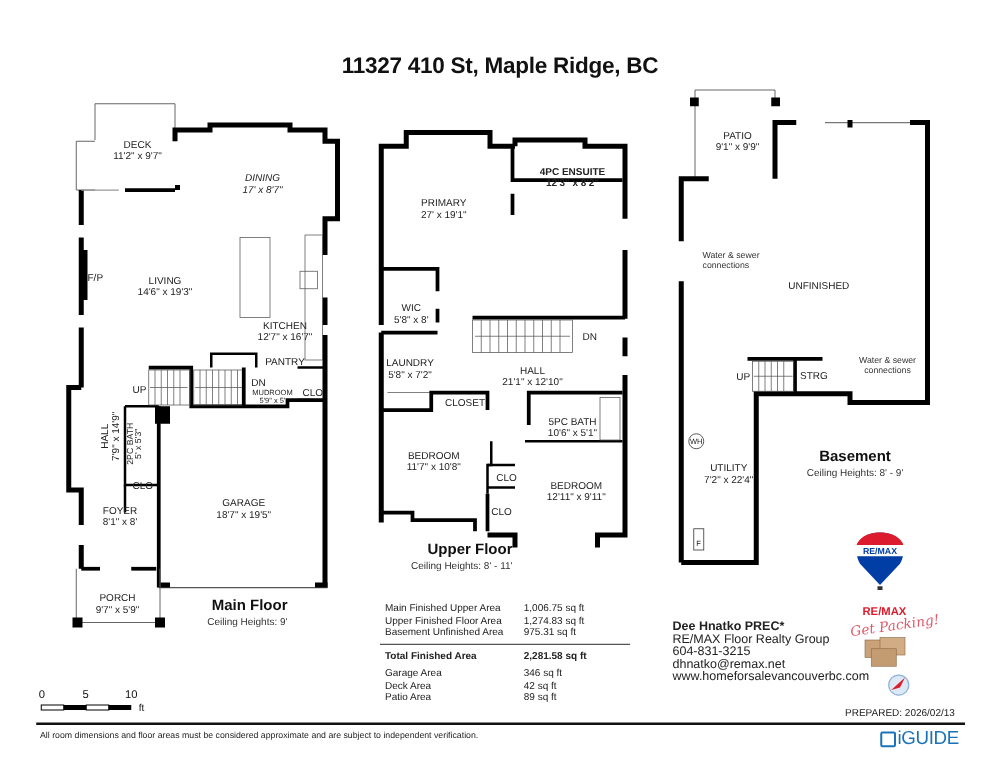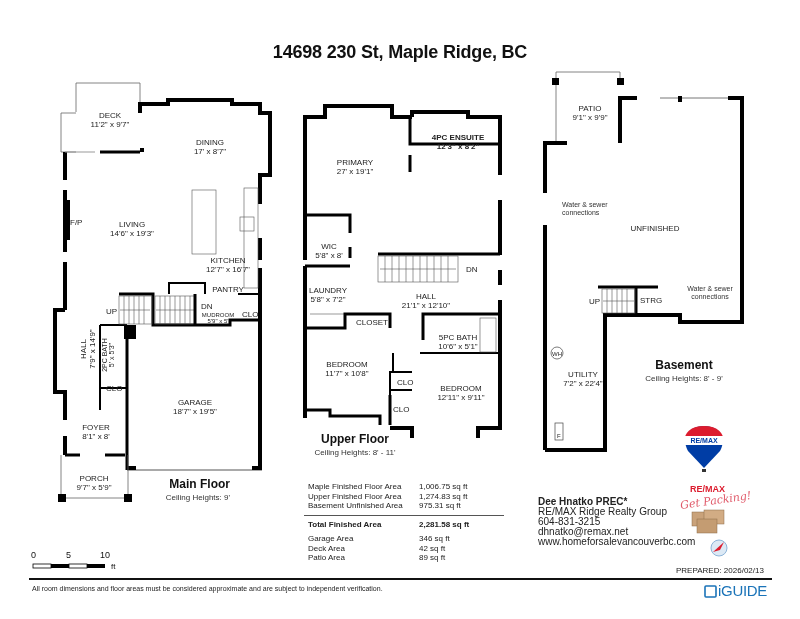--- a/index.html
+++ b/index.html
@@ -22,21 +22,21 @@
   .agent{position:absolute;left:538px;top:497px;font-size:10px;line-height:10px;color:#222;}
   .agent .nm{font-weight:bold;}
   .prepared{position:absolute;left:676px;top:566px;font-size:8px;color:#222;text-align:right;}
   .rule{position:absolute;left:29px;width:743px;height:2px;background:#111;top:578px;}
   .disclaimer{position:absolute;left:32px;top:585px;font-size:7px;color:#222;}
   .iguide{position:absolute;left:703px;top:582px;font-size:15px;color:#1a73b8;font-weight:normal;letter-spacing:-0.3px;}
 </style>
 </head>
 <body>
 
-<div class="abs title">14698 230 St, Maple Ridge, BC</div>
+<div class="abs title">11327 410 St, Maple Ridge, BC</div>
 
 <svg class="plan" width="800" height="619">
   <g fill="none" stroke="#000">
 
     <polyline points="76,112 76,83 140,83 140,113" stroke-width="0.8" stroke="#666"></polyline>
     <polyline points="61,113 61,152 76,152" stroke-width="0.8" stroke="#666"></polyline>
     <line x1="61" y1="113" x2="76" y2="113" stroke-width="0.8" stroke="#666"></line>
 
     <polyline points="140,113 140,104 168,104 168,100 232,100 232,104 260,104 260,113 270,113 270,175 260,175 260,188" stroke-width="4"></polyline>
     <line x1="140" y1="150" x2="144" y2="150" stroke-width="4"></line>
@@ -195,74 +195,74 @@
     <rect x="697" y="519" width="20" height="14" fill="#c49c72" stroke="#8d6b48" stroke-width="0.5"></rect>
   </g>
 
   <circle cx="719" cy="548" r="8" fill="#dce9f5" stroke="#8db4d8" stroke-width="1"></circle>
   <polygon points="713,552 724,542 720,550" fill="#dc1c2e"></polygon>
 
   <rect x="705" y="586" width="11" height="11" fill="none" stroke="#1a73b8" stroke-width="1.6" rx="1"></rect>
 </svg>
 
 <div class="room" style="left:82px;top:111px;width:56px;"><span class="n">DECK</span><span>11'2" x 9'7"</span></div>
-<div class="room" style="left:180px;top:138px;width:60px;"><span class="n">DINING</span><span>17' x 8'7"</span></div>
+<div class="room" style="left:180px;top:138px;width:60px;font-style:italic;"><span class="n">DINING</span><span>17' x 8'7"</span></div>
 <div class="room" style="left:100px;top:220px;width:64px;"><span class="n">LIVING</span><span>14'6" x 19'3"</span></div>
 <div class="room" style="left:70px;top:218px;">F/P</div>
 <div class="room" style="left:196px;top:256px;width:64px;"><span class="n">KITCHEN</span><span>12'7" x 16'7"</span></div>
 <div class="room" style="left:172px;top:285px;width:32px;padding-left:40px;">PANTRY</div>
 <div class="room" style="left:198px;top:312px;width:40px;font-size:6px;line-height:6px;"><span class="n">MUDROOM</span><span>5'9" x 5'</span></div>
 <div class="room" style="left:242px;top:310px;">CLO</div>
 <div class="room" style="left:201px;top:302px;">DN</div>
 <div class="room" style="left:106px;top:307px;">UP</div>
 <div class="room" style="left:60px;top:340px;width:56px;transform:rotate(-90deg);"><span class="n">HALL</span><span>7'9" x 14'9"</span></div>
 <div class="room" style="left:88px;top:348px;width:40px;font-size:7px;line-height:7px;transform:rotate(-90deg);"><span class="n">2PC BATH</span><span>5' x 5'3"</span></div>
 <div class="room" style="left:106px;top:384px;">CLO</div>
 <div class="room" style="left:160px;top:398px;width:70px;"><span class="n">GARAGE</span><span>18'7" x 19'5"</span></div>
-<div class="room" style="left:76px;top:423px;width:40px;text-align:center;"><span class="n">FOYER</span><span>8'1" x 8'</span></div>
+<div class="room" style="left:76px;top:404px;width:40px;text-align:center;"><span class="n">FOYER</span><span>8'1" x 8'</span></div>
 <div class="room" style="left:74px;top:474px;width:40px;"><span class="n">PORCH</span><span>9'7" x 5'9"</span></div>
 <div class="floor-label" style="left:150px;top:477px;width:80px;text-align:right;">
     <span class="fn">Main Floor</span>
     <span class="ch">Ceiling Heights: 9'</span>
   </div>
 
 <div class="room" style="left:330px;top:158px;width:50px;"><span class="n">PRIMARY</span><span>27' x 19'1"</span></div>
 <div class="room" style="left:428px;top:133px;width:60px;font-weight:bold;"><span class="n">4PC ENSUITE</span><span>12'3" x 8'2"</span></div>
 <div class="room" style="left:312px;top:242px;width:34px;"><span class="n">WIC</span><span>5'8" x 8'</span></div>
 <div class="room" style="left:305px;top:286px;width:46px;text-align:center;"><span class="n">LAUNDRY</span><span>5'8" x 7'2"</span></div>
 <div class="room" style="left:398px;top:292px;width:56px;"><span class="n">HALL</span><span>21'1" x 12'10"</span></div>
 <div class="room" style="left:466px;top:265px;">DN</div>
 <div class="room" style="left:356px;top:318px;width:30px;">CLOSET</div>
 <div class="room" style="left:436px;top:333px;width:44px;"><span class="n">5PC BATH</span><span>10'6" x 5'1"</span></div>
 <div class="room" style="left:322px;top:360px;width:50px;"><span class="n">BEDROOM</span><span>11'7" x 10'8"</span></div>
 <div class="room" style="left:433px;top:384px;width:56px;"><span class="n">BEDROOM</span><span>12'11" x 9'11"</span></div>
 <div class="room" style="left:397px;top:378px;">CLO</div>
 <div class="room" style="left:393px;top:405px;">CLO</div>
-<div class="floor-label" style="left:300px;top:432px;width:110px;">
+<div class="floor-label" style="left:300px;top:432px;width:110px;text-align:right;">
     <span class="fn">Upper Floor</span>
     <span class="ch">Ceiling Heights: 8' - 11'</span>
   </div>
 
 <div class="room" style="left:568px;top:104px;width:44px;"><span class="n">PATIO</span><span>9'1" x 9'9"</span></div>
 <div class="room" style="left:620px;top:224px;width:70px;">UNFINISHED</div>
 <div class="note" style="left:562px;top:201px;width:50px;white-space:normal;">Water &amp; sewer connections</div>
 <div class="note" style="left:686px;top:285px;width:48px;white-space:normal;text-align:center;">Water &amp; sewer connections</div>
 <div class="room" style="left:589px;top:297px;">UP</div>
 <div class="room" style="left:640px;top:296px;">STRG</div>
 <div class="room" style="left:552px;top:350px;font-size:6px;">WH</div>
 <div class="room" style="left:557px;top:432px;font-size:6px;">F</div>
 <div class="room" style="left:558px;top:370px;width:50px;"><span class="n">UTILITY</span><span>7'2" x 22'4"</span></div>
 <div class="floor-label" style="left:634px;top:358px;width:100px;">
     <span class="fn">Basement</span>
     <span class="ch">Ceiling Heights: 8' - 9'</span>
   </div>
 
 <div class="areas">
   <div class="row">
-      <span class="k">Maple Finished Floor Area</span>
+      <span class="k">Main Finished Upper Area</span>
       <span class="v">1,006.75 sq ft</span>
     </div>
   <div class="row">
       <span class="k">Upper Finished Floor Area</span>
       <span class="v">1,274.83 sq ft</span>
     </div>
   <div class="row">
       <span class="k">Basement Unfinished Area</span>
       <span class="v">975.31 sq ft</span>
     </div>
@@ -281,21 +281,21 @@
       <span class="v">42 sq ft</span>
     </div>
   <div class="row">
       <span class="k">Patio Area</span>
       <span class="v">89 sq ft</span>
     </div>
 </div>
 
 <div class="agent">
   <div class="nm">Dee Hnatko PREC*</div>
-  <div>RE/MAX Ridge Realty Group</div>
+  <div>RE/MAX Floor Realty Group</div>
   <div>604-831-3215</div>
   <div>dhnatko@remax.net</div>
   <div>www.homeforsalevancouverbc.com</div>
 </div>
 
 <div class="abs" style="left:690px;top:484px;font-size:9px;font-weight:bold;color:#dc1c2e;">RE/MAX</div>
 <div class="abs" style="left:680px;top:494px;font-size:11px;font-style:italic;color:#e05a6a;font-family:'DejaVu Serif',serif;transform:rotate(-8deg);">Get Packing!</div>
 
 <div class="abs" style="left:31px;top:550px;font-size:9px;">0</div>
 <div class="abs" style="left:66px;top:550px;font-size:9px;">5</div>

